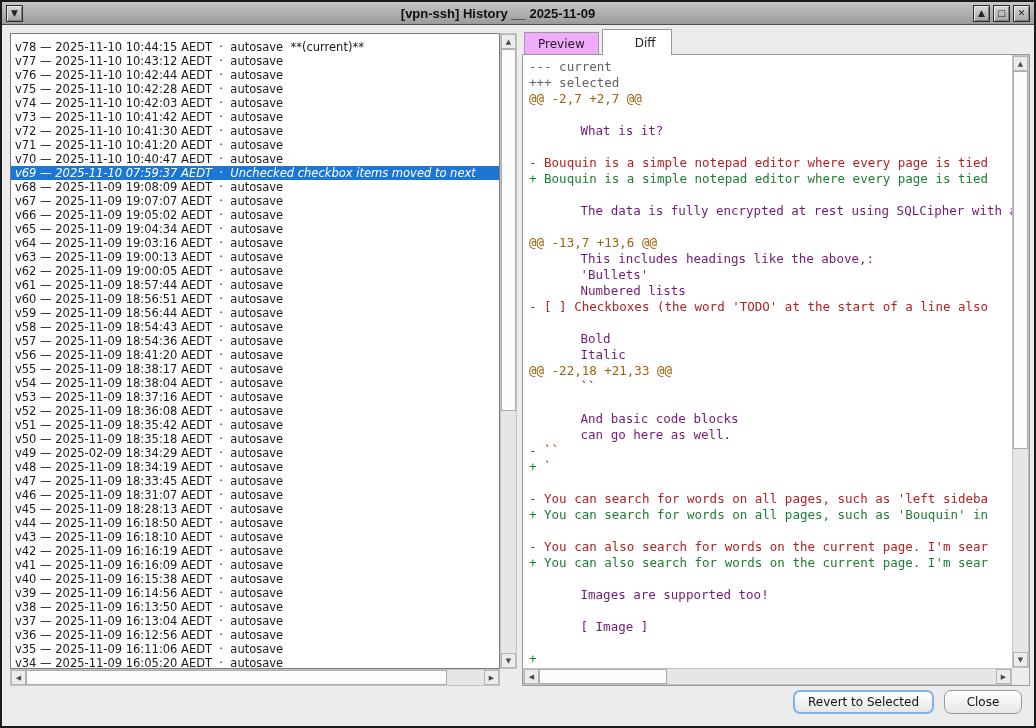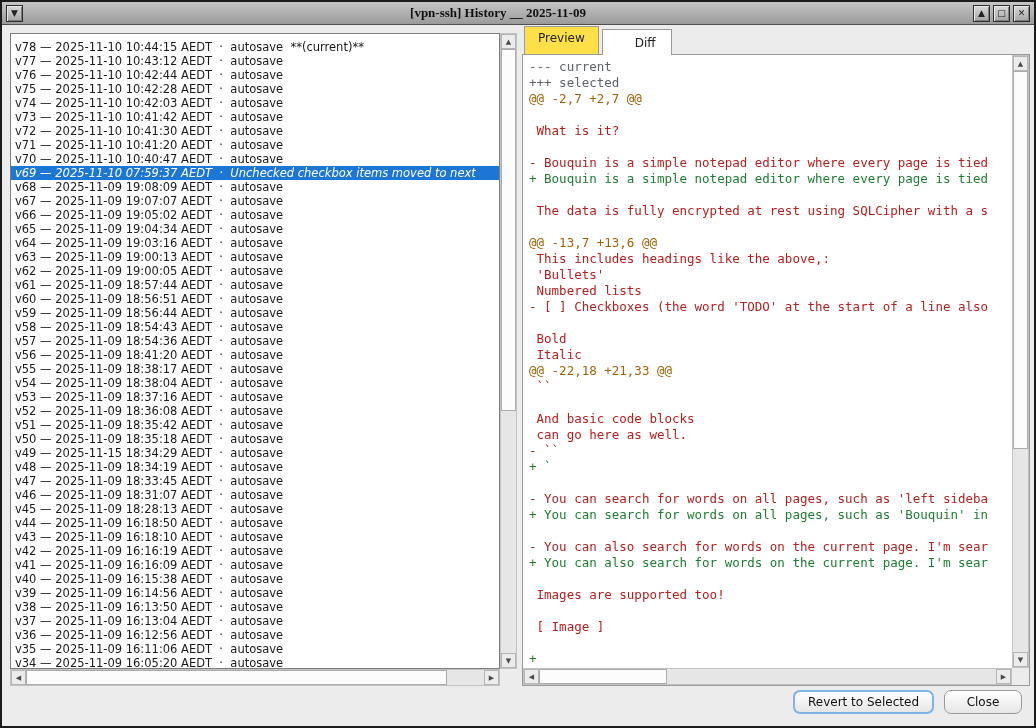--- a/index.html
+++ b/index.html
@@ -17,21 +17,21 @@
     border-bottom:1px solid #4f4f4f;
   }
   .tb-btn {
     width:17px; height:17px; display:flex; align-items:center; justify-content:center;
     background:linear-gradient(#d9d9d9,#a5a5a5);
     border:1px solid #2e2e2e; color:#222; font-size:9px; line-height:1;
     box-shadow:inset 1px 1px 0 #e9e9e9, inset -1px -1px 0 #7d7d7d;
     cursor:default; user-select:none;
   }
   .tb-title {
-    flex:1; text-align:center; font-family:Liberation Serif, serif;
+    flex:1; text-align:center; font-family:Liberation Sans, sans-serif;
     font-weight:bold; font-size:13px; color:#101010;
     white-space:nowrap; overflow:hidden;
   }
   .tb-right { display:flex; gap:3px; }
 
   .body { position:relative; width:100%; height:701px; background:#ececec; }
 
   
   .vscroll { display:flex; flex-direction:column; width:17px; background:#e6e6e6; border:1px solid #c2c2c2; }
   .hscroll { display:flex; flex-direction:row; height:17px; background:#e6e6e6; border:1px solid #c2c2c2; }
@@ -57,41 +57,41 @@
   .list-row {
     height:14px; line-height:14px; font-size:11.5px; color:#1a1a1a;
     padding-left:4px; white-space:pre; overflow:hidden; cursor:default;
   }
   .list-row.selected { background:#1c76d5; color:#ffffff;font-style:italic; }
 
   
   .panel-right { position:absolute; left:520px; top:2px; width:508px; height:659px; }
   .tabbar { height:27px; display:flex; align-items:flex-end; padding-left:2px; }
   .tab {
-    font-size:12px; color:#222; background:#fde047;
+    font-size:12px; color:#222; background:#f0abfc;
     border:1px solid #9a9a9a; border-bottom:none;
-    padding:4px 13px 9px 13px; margin-right:3px; cursor:default; user-select:none;
+    padding:4px 13px 3px 13px; margin-right:3px; cursor:default; user-select:none;
   }
   .tab.active {
     background:#ffffff; padding:6px 15px 5px 32px;
     position:relative; z-index:3; margin-bottom:-1px;
   }
   .pane {
     position:absolute; top:27px; left:0; right:0; bottom:0;
     background:#ffffff; border:1px solid #9a9a9a;
     display:grid; grid-template-columns:1fr 17px; grid-template-rows:1fr 17px;
     z-index:1;
   }
   .diff-view {
     overflow:hidden; padding:4px 0 0 6px;
     font-family:"DejaVu Sans Mono", monospace; font-size:12.5px;
   }
   .dl { height:16px; line-height:16px; white-space:pre; overflow:hidden; }
   .dl.meta { color:#5f6368; }
-  .dl.ctx  { color:#b91c1c; }
+  .dl.ctx  { color:#701a75;margin-left:44px; }
   .dl.hunk { color:#a16207; }
   .dl.del  { color:#b22222; }
   .dl.add  { color:#1e7d32; }
 
   
   .button-bar {
     position:absolute; right:12px; top:664px; height:26px;
     display:flex; gap:10px; align-items:center;
   }
   .btn {
@@ -152,21 +152,21 @@
           <div class="list-row">v59 — 2025-11-09 18:56:44 AEDT  ·  autosave</div>
           <div class="list-row">v58 — 2025-11-09 18:54:43 AEDT  ·  autosave</div>
           <div class="list-row">v57 — 2025-11-09 18:54:36 AEDT  ·  autosave</div>
           <div class="list-row">v56 — 2025-11-09 18:41:20 AEDT  ·  autosave</div>
           <div class="list-row">v55 — 2025-11-09 18:38:17 AEDT  ·  autosave</div>
           <div class="list-row">v54 — 2025-11-09 18:38:04 AEDT  ·  autosave</div>
           <div class="list-row">v53 — 2025-11-09 18:37:16 AEDT  ·  autosave</div>
           <div class="list-row">v52 — 2025-11-09 18:36:08 AEDT  ·  autosave</div>
           <div class="list-row">v51 — 2025-11-09 18:35:42 AEDT  ·  autosave</div>
           <div class="list-row">v50 — 2025-11-09 18:35:18 AEDT  ·  autosave</div>
-          <div class="list-row">v49 — 2025-11-15 18:34:29 AEDT  ·  autosave</div>
+          <div class="list-row">v49 — 2025-02-09 18:34:29 AEDT  ·  autosave</div>
           <div class="list-row">v48 — 2025-11-09 18:34:19 AEDT  ·  autosave</div>
           <div class="list-row">v47 — 2025-11-09 18:33:45 AEDT  ·  autosave</div>
           <div class="list-row">v46 — 2025-11-09 18:31:07 AEDT  ·  autosave</div>
           <div class="list-row">v45 — 2025-11-09 18:28:13 AEDT  ·  autosave</div>
           <div class="list-row">v44 — 2025-11-09 16:18:50 AEDT  ·  autosave</div>
           <div class="list-row">v43 — 2025-11-09 16:18:10 AEDT  ·  autosave</div>
           <div class="list-row">v42 — 2025-11-09 16:16:19 AEDT  ·  autosave</div>
           <div class="list-row">v41 — 2025-11-09 16:16:09 AEDT  ·  autosave</div>
           <div class="list-row">v40 — 2025-11-09 16:15:38 AEDT  ·  autosave</div>
           <div class="list-row">v39 — 2025-11-09 16:14:56 AEDT  ·  autosave</div>

